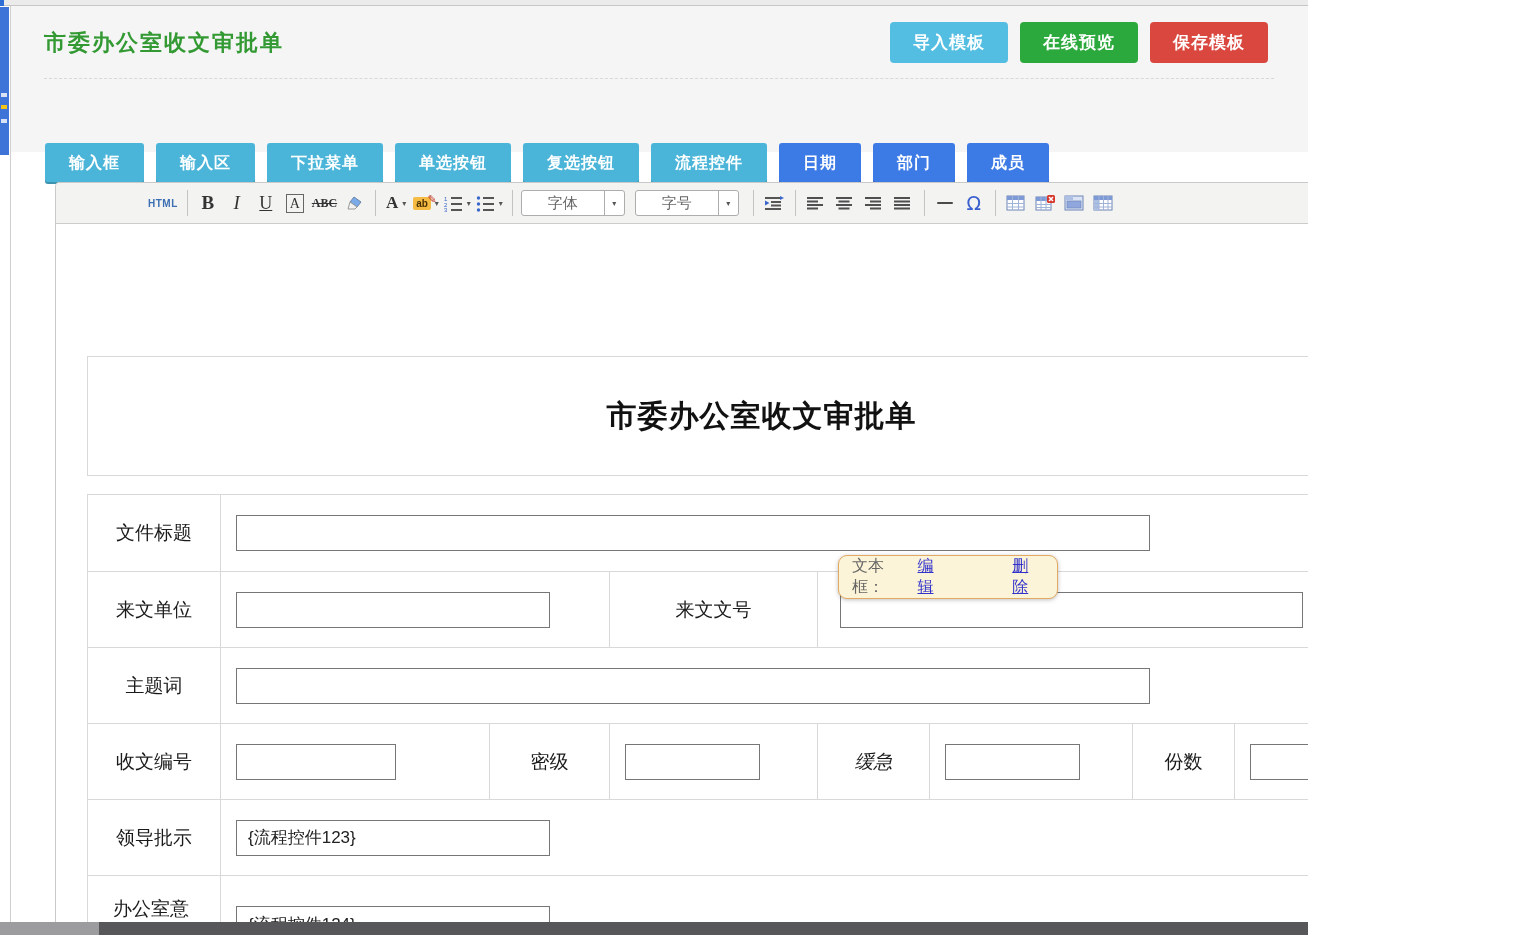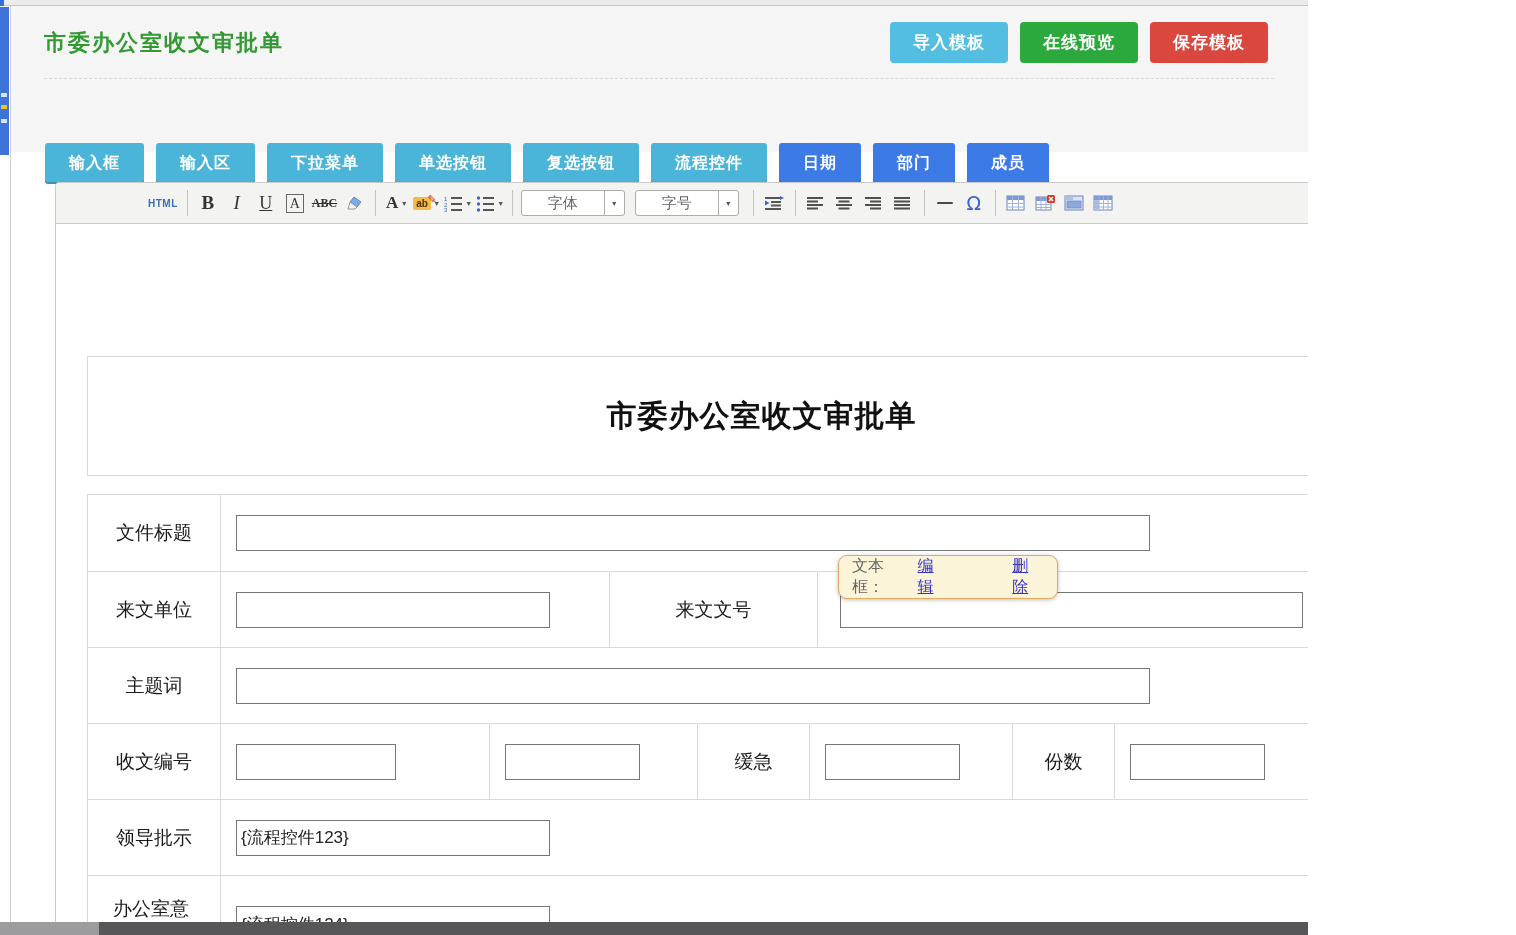--- a/index.html
+++ b/index.html
@@ -71,24 +71,24 @@
   .ftable { position:absolute; left:31px; top:269px; width:1349px; border:1px solid #d9d9d9; }
   .frow { display:flex; height:76px; }
   .frow + .frow { border-top:1px solid #d9d9d9; }
   .frow.tall { height:100px; }
   .cell { border-right:1px solid #d9d9d9; display:flex; align-items:center; }
   .cell:last-child { border-right:none; }
   .lbl { justify-content:center; font-size:19px; color:#1a1a1a; }
   .icell { padding-left:15px; }
   .icell.pad22 { padding-left:22px; }
   .c133 { flex:0 0 133px; } .c389 { flex:0 0 389px; } .c208 { flex:0 0 208px; }
-  .c269 { flex:0 0 269px; } .c120 { flex:0 0 120px; } .c112 { flex:0 0 112px; }
+  .c269 { flex:0 0 269px; } .c120 { flex:0 0 120px; } .c112 { flex:0 0 112px;font-style:italic; }
   .c203 { flex:0 0 203px; } .c102 { flex:0 0 102px; } .cfx { flex:1; }
   .inp { height:36px; border:1px solid #767676; background:#fff; font-size:17px; color:#222;
-    padding:0 4px; font-family:inherit; }
+    padding:0 11px; font-family:inherit; }
   .w314 { width:314px; } .w463 { width:463px; } .w914 { width:914px; }
   .w160 { width:160px; } .w135 { width:135px; }
   .start { align-items:flex-start; }
   .r6lbl { padding-top:16px; }
   .r6lbl .wrap { display:inline-block; width:82px; line-height:34px; font-size:19px; }
   .r6cell { padding-top:30px; }
 
   
   .tooltip { position:absolute; left:782px; top:330px; width:220px; height:44px; background:#fcf4d8;
     border:1px solid #e2a963; border-radius:9px; box-shadow:0 1px 4px rgba(0,0,0,0.25);
@@ -339,20 +339,21 @@
             <div class="cell lbl c133">主题词</div>
             <div class="cell icell cfx">
               <input class="inp w914" value="" style="">
             </div>
           </div>
           <div class="frow">
             <div class="cell lbl c133">收文编号</div>
             <div class="cell icell c269">
               <input class="inp w160" value="" style="">
             </div>
+            <div class="cell lbl c120">密级</div>
             <div class="cell icell c208">
               <input class="inp w135" value="" style="">
             </div>
             <div class="cell lbl c112">缓急</div>
             <div class="cell icell c203">
               <input class="inp w135" value="" style="">
             </div>
             <div class="cell lbl c102">份数</div>
             <div class="cell icell cfx">
               <input class="inp w135" value="" style="">

